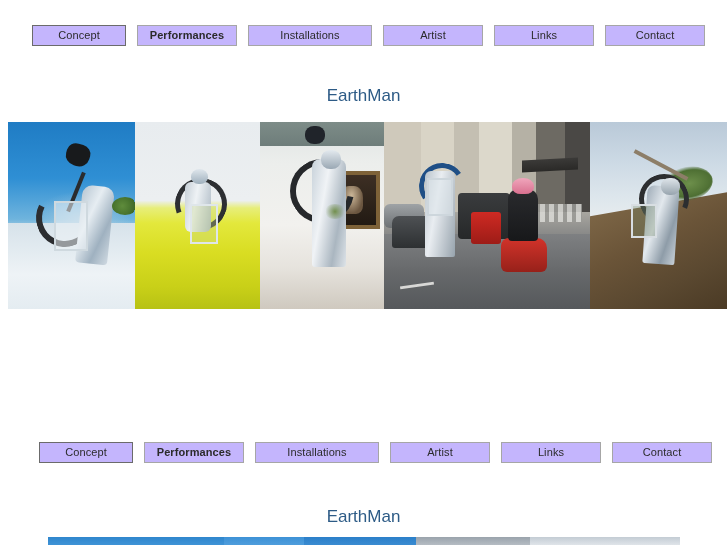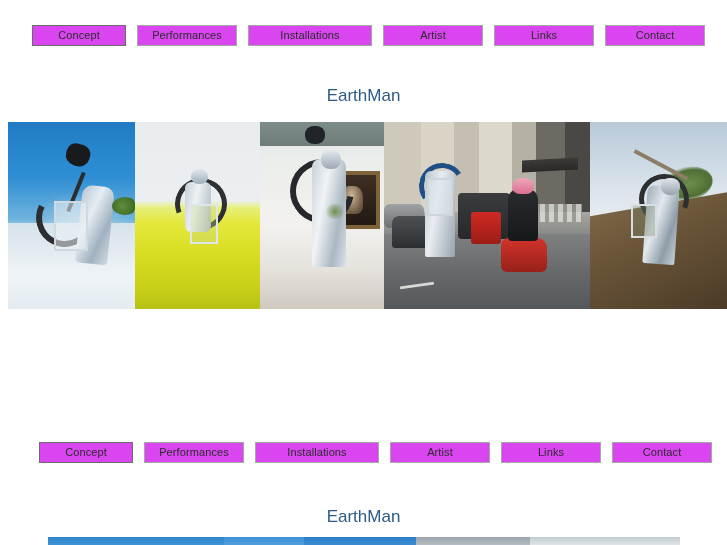--- a/index.html
+++ b/index.html
@@ -38,34 +38,34 @@
     height: 22px;
     padding-left: 39px;
   }
 
   .nav-btn {
     height: 21px;
     line-height: 19px;
     text-align: center;
     font-size: 11px;
     color: #2b2b2b;
-    background: #d946ef;
+    background: #c4b5fd;
     border: 1px solid #a6a6a6;
     box-sizing: border-box;
     margin-right: 11px;
     cursor: pointer;
     white-space: nowrap;
     font-family: "Liberation Sans", sans-serif;
     letter-spacing: 0.1px;
   }
   .nav-btn.first {
     border: 1px solid #6b6b6b;
   }
   .nav-btn.w-concept       { width: 94px; }
-  .nav-btn.w-performances  { width: 100px; }
+  .nav-btn.w-performances  { width: 100px; font-weight: bold; }
   .nav-btn.w-installations { width: 124px; }
   .nav-btn.w-artist        { width: 100px; }
   .nav-btn.w-links         { width: 100px; }
   .nav-btn.w-contact       { width: 100px; }
 
   
   .site-title {
     position: absolute;
     left: 0;
     width: 727px;

